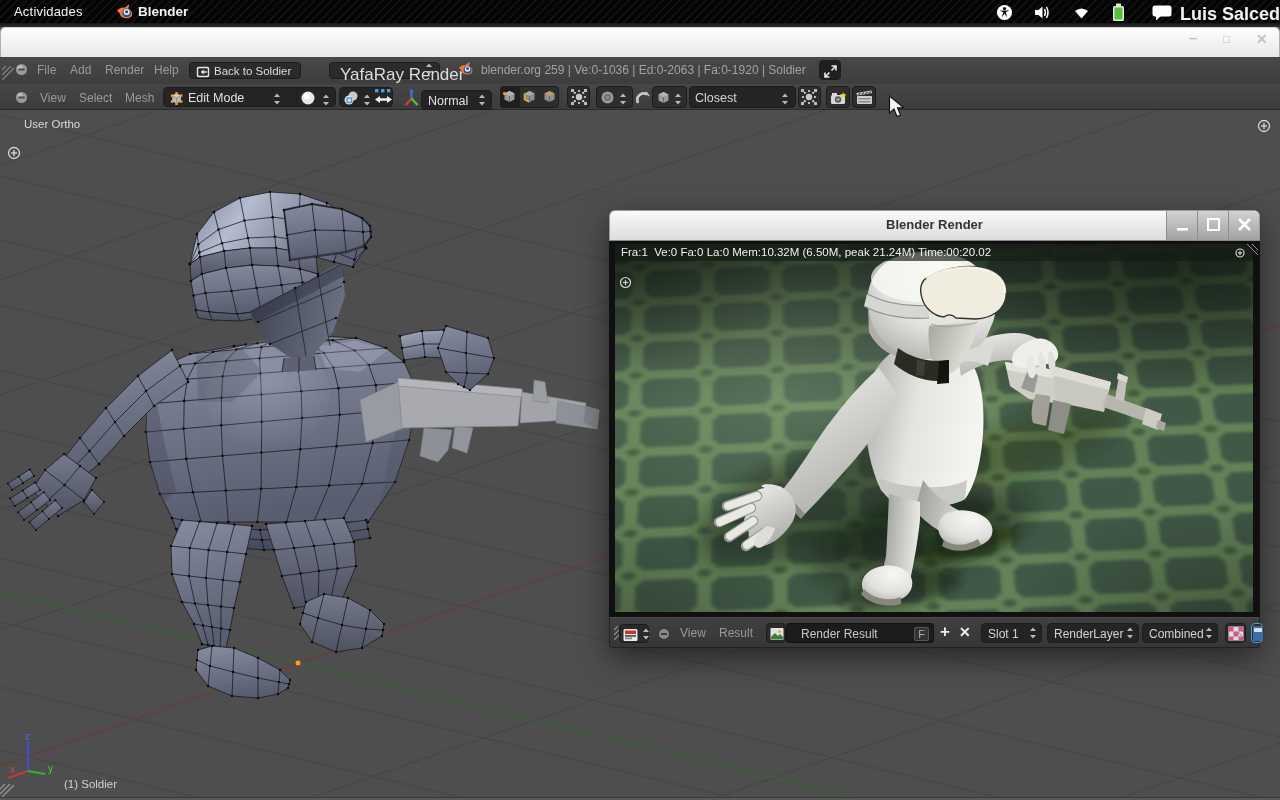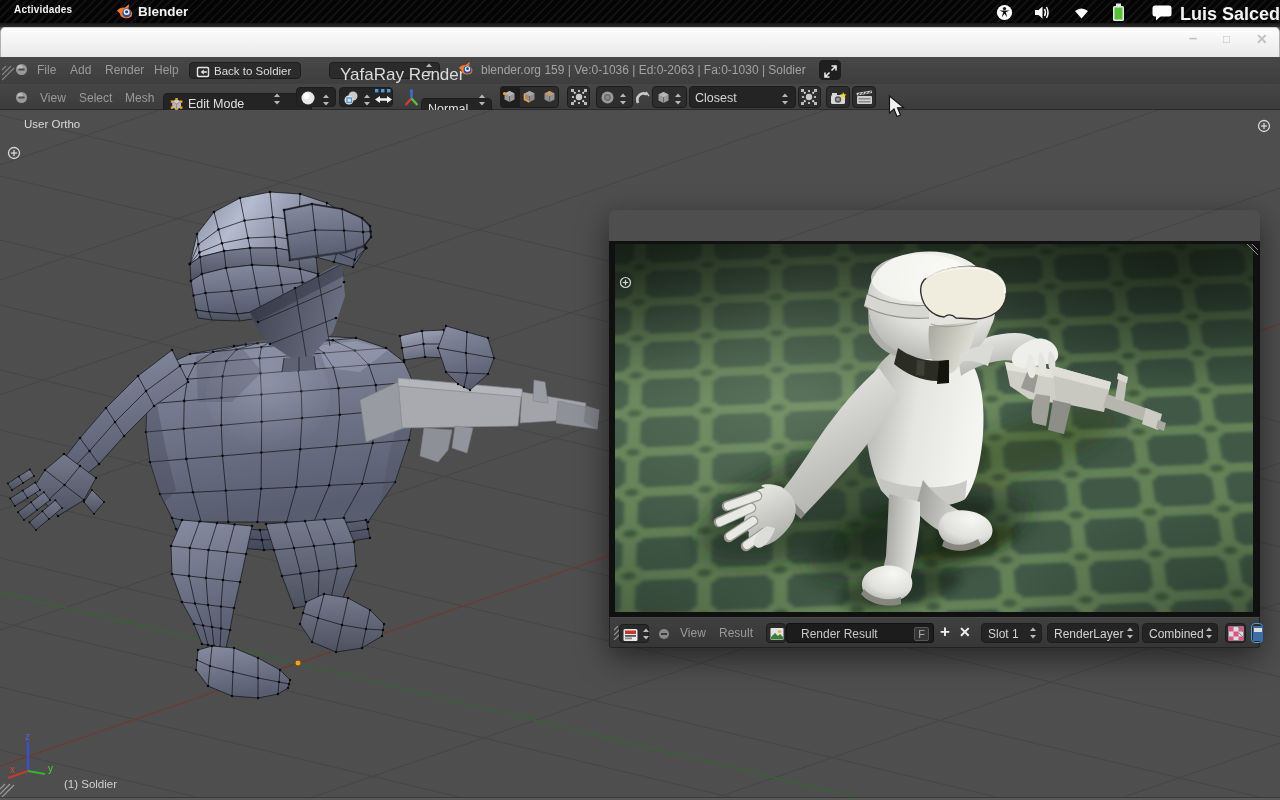--- a/index.html
+++ b/index.html
@@ -64,21 +64,21 @@
 .rstats { position:absolute; left:0; top:0; width:638px; height:17px;
   background:rgba(20,28,20,0.68); color:#f0f0f0; font-size:11.5px; padding:2px 0 0 6px; }
 .rbar { position:absolute; left:0; top:407px; width:651px; height:31px;
   background:linear-gradient(#404040,#363636); border-radius:0 0 3px 3px;
   border:1px solid #222; border-top:1px solid #4a4a4a; }
 .cursor { position:absolute; left:888px; top:95px; z-index:40; }
 </style></head>
 <body>
 <div id="stage">
 <div class="topbar">
-<span style="position:absolute;left:14px;top:4px;font-weight:bold;font-size:10px;color:#f2f2f2;letter-spacing:0.2px">Actividades</span>
+<span style="position:absolute;left:14px;top:4px;font-weight:normal;font-size:13px;color:#f2f2f2;letter-spacing:0.2px">Actividades</span>
 <svg style="position:absolute;left:116px;top:2px" width="19" height="19" viewBox="0 0 20 20">
 <path d="M1 9 Q5 5 9 6 L14 2 L13 7 Q17 9 17 12 Q17 17 11 17 Q5 17 4 12 L1 9 Z" fill="#f5792a"></path>
 <circle cx="11.2" cy="11.4" r="4.6" fill="#2a4e9c"></circle>
         <circle cx="11.2" cy="10.6" r="3.2" fill="#e8edf4"></circle>
         <circle cx="11.2" cy="10.2" r="1.6" fill="#1d3f86"></circle>
       </svg>
 <span style="position:absolute;left:138px;top:4px;font-weight:bold;font-size:13.5px;color:#f2f2f2">Blender</span>
 <svg style="position:absolute;left:996px;top:4px" width="17" height="17" viewBox="0 0 17 17">
         <circle cx="8.5" cy="8.5" r="7.6" fill="#fff"></circle>
         <circle cx="8.5" cy="4.6" r="1.6" fill="#111"></circle>
@@ -138,38 +138,38 @@
 <svg style="position:absolute;left:424px;top:5px" width="10" height="14" viewBox="0 0 10 14">
         <path d="M2 5 L5 1.5 L8 5 Z" fill="#b8b8b8"></path>
         <path d="M2 9 L5 12.5 L8 9 Z" fill="#b8b8b8"></path>
       </svg>
 <svg style="position:absolute;left:458px;top:3px" width="17" height="17" viewBox="0 0 20 20">
 <path d="M1 9 Q5 5 9 6 L14 2 L13 7 Q17 9 17 12 Q17 17 11 17 Q5 17 4 12 L1 9 Z" fill="#f5792a"></path>
 <circle cx="11.2" cy="11.4" r="4.6" fill="#2a4e9c"></circle>
         <circle cx="11.2" cy="10.6" r="3.2" fill="#e8edf4"></circle>
         <circle cx="11.2" cy="10.2" r="1.6" fill="#1d3f86"></circle>
       </svg>
-<span style="position:absolute;left:481px;top:6px;font-size:12px;color:#a2a2a2">blender.org 159 | Ve:0-1036 | Ed:0-2063 | Fa:0-1030 | Soldier</span>
+<span style="position:absolute;left:481px;top:6px;font-size:12px;color:#a2a2a2">blender.org 259 | Ve:0-1036 | Ed:0-2063 | Fa:0-1920 | Soldier</span>
 <div class="dbtn" style="left:819px;top:3px;width:22px;height:20px;background:#1f1f1f">
 <svg style="position:absolute;left:4px;top:4px" width="13" height="13" viewBox="0 0 13 13">
           <path d="M7.5 1 L12 1 L12 5.5 M12 1 L7.5 5.5 M5.5 12 L1 12 L1 7.5 M1 12 L5.5 7.5" stroke="#e8e8e8" stroke-width="1.6" fill="none"></path>
         </svg>
       </div>
 </div>
 <div class="viewhdr">
 <svg style="position:absolute;left:15px;top:7px" width="13" height="13">
         <defs></defs>
         <circle cx="6.5" cy="6.5" r="5.5" fill="#9a9a9a"></circle>
         <circle cx="5" cy="4.5" r="2.6" fill="#c4c4c4" opacity="0.8"></circle>
         <rect x="3.2" y="5.6" width="6.6" height="1.8" fill="#4a4a4a" rx="0.9"></rect>
       </svg>
 <span class="menutxt" style="left:40px;top:7px">View</span>
 <span class="menutxt" style="left:79px;top:7px">Select</span>
 <span class="menutxt" style="left:125px;top:7px">Mesh</span>
-<div class="dbtn" style="left:163px;top:9px;width:149px;height:20px;background:#242424">
+<div class="dbtn" style="left:163px;top:3px;width:149px;height:20px;background:#242424">
 <svg style="position:absolute;left:5px;top:3px" width="15" height="15" viewBox="0 0 15 15">
           <path d="M3.2 4.6 L7.5 2.4 L12 4.6 L12 10.4 L7.5 12.6 L3.2 10.4 Z" fill="#b8b8b8"></path>
           <path d="M3.2 4.6 L7.5 6.8 L12 4.6 L7.5 2.4 Z" fill="#d0d0d0"></path>
           <path d="M7.5 6.8 L7.5 12.6 M3.2 4.6 L7.5 6.8 L12 4.6" stroke="#888" stroke-width="0.8" fill="none"></path>
           <g fill="#f5a22a">
             <rect x="1.8" y="3.4" width="2.4" height="2.4"></rect>
             <rect x="11" y="3.4" width="2.4" height="2.4"></rect>
             <rect x="1.8" y="9.4" width="2.4" height="2.4"></rect>
             <rect x="11" y="9.4" width="2.4" height="2.4"></rect>
             <rect x="6.3" y="1" width="2.4" height="2.4"></rect>
@@ -210,21 +210,21 @@
 <svg style="position:absolute;left:362px;top:9px" width="10" height="14" viewBox="0 0 10 14">
         <path d="M2 5 L5 1.5 L8 5 Z" fill="#b8b8b8"></path>
         <path d="M2 9 L5 12.5 L8 9 Z" fill="#b8b8b8"></path>
       </svg>
 <svg style="position:absolute;left:402px;top:5px" width="19" height="19" viewBox="0 0 19 19">
         <path d="M9.5 2 L9.5 9.5" stroke="#3b6fd4" stroke-width="2.4"></path>
         <path d="M9.5 9.5 L3.5 16" stroke="#d43b3b" stroke-width="2.4"></path>
         <path d="M9.5 9.5 L15.5 16" stroke="#57c13a" stroke-width="2.4"></path>
         <rect x="8.1" y="0.5" width="2.8" height="2.8" fill="#3b6fd4"></rect>
       </svg>
-<div class="dbtn" style="left:421px;top:14px;width:71px;height:20px;background:#242424">
+<div class="dbtn" style="left:421px;top:6px;width:71px;height:20px;background:#242424">
         <span style="position:absolute;left:6px;top:2.5px;font-size:12.5px;color:#e0e0e0">Normal</span>
       </div>
 <svg style="position:absolute;left:477px;top:9px" width="10" height="14" viewBox="0 0 10 14">
         <path d="M2 5 L5 1.5 L8 5 Z" fill="#b8b8b8"></path>
         <path d="M2 9 L5 12.5 L8 9 Z" fill="#b8b8b8"></path>
       </svg>
 <div class="dbtn" style="left:500px;top:2px;width:59px;height:22px;background:#2d2d2d;border-color:#1c1c1c"></div>
 <div style="position:absolute;left:500px;top:2px;width:20px;height:22px;background:#1e1e1e;border-radius:4px 0 0 4px"></div>
 <svg style="position:absolute;left:501px;top:4px" width="17" height="17" viewBox="0 0 17 17">
         <path d="M3.5 5.5 L8.5 3 L13.5 5.5 L13.5 11.5 L8.5 14 L3.5 11.5 Z" fill="#9a9a9a"></path>
@@ -1003,20 +1003,34 @@
         </g>
 <g stroke="#9a9a9a" stroke-width="1.2">
           <line x1="0" y1="689" x2="14" y2="675"></line>
           <line x1="0" y1="684" x2="10" y2="674"></line>
           <line x1="0" y1="679" x2="5" y2="674"></line>
         </g>
 </svg>
 </div>
 <div class="vbottom"></div>
 <div class="rwin">
+<div class="rtitle">
+        <span style="position:absolute;left:0;right:0;top:6px;text-align:center;font-size:13px;font-weight:bold;color:#333">Blender Render</span>
+<div class="rbtns">
+<div class="rbtn"><svg width="30" height="29">
+              <rect x="10" y="17" width="11" height="2.6" fill="#fff"></rect>
+            </svg></div>
+<div class="rbtn"><svg width="30" height="29">
+              <rect x="10" y="8" width="11" height="11" fill="none" stroke="#fff" stroke-width="2"></rect>
+            </svg></div>
+<div class="rbtn" style="border-radius:0 6px 0 0"><svg width="30" height="29">
+              <path d="M10 8 L21 19 M21 8 L10 19" stroke="#fff" stroke-width="2.6"></path>
+            </svg></div>
+</div>
+      </div>
 <div class="rbody">
 <div class="rimg">
 <div class="floorwrap">
             <div class="floor"></div>
           </div>
 <div class="rvig1"></div>
           <div class="rvig2"></div>
           <div class="rvig3"></div>
 <svg width="638" height="368" viewBox="0 0 638 368" style="position:absolute;left:0;top:0">
 <defs>
@@ -1122,20 +1136,28 @@
 
 <path d="M314,82 L 362,78 C 360,94 354,110 344,122 C 338,130 330,133 325,130 C 317,122 312,104 314,82 Z" fill="url(#rgface)"></path>
 <path d="M316,80 C 324,83 338,83 350,81 C 356,80 360,79 362,78" stroke="#9a9a92" stroke-width="1.1" fill="none" opacity="0.8"></path>
 
 <path d="M283,104 C 296,114 316,119 333,116 L 333,136 C 314,140 293,132 279,120 Z" fill="#2b2d25"></path>
 <path d="M324,117 L 334,116 L 334,139 L 322,140 Z" fill="#13140e"></path>
 <path d="M302,116 L 310,117 L 309,132 L 301,131 Z" fill="#3e4036"></path>
 
 <path d="M344,110 C 356,103 369,100 379,102 L 373,122 C 362,117 352,116 346,118 Z" fill="#dadad6"></path>
 </svg>
+<div class="rstats">Fra:1&nbsp; Ve:0 Fa:0 La:0 Mem:10.32M (6.50M, peak 21.24M) Time:00:20.02
+<svg style="position:absolute;right:8px;top:4px" width="10" height="10">
+              <g stroke="#dcdcdc" stroke-width="1.1" fill="none">
+                <circle cx="5" cy="5" r="4"></circle>
+                <line x1="2.8" y1="5" x2="7.2" y2="5"></line>
+                <line x1="5" y1="2.8" x2="5" y2="7.2"></line>
+              </g>
+            </svg></div>
 <svg style="position:absolute;left:4px;top:32px" width="13" height="13">
             <g stroke="#e8e8e8" stroke-width="1.2" fill="none" opacity="0.9">
               <circle cx="6.5" cy="6.5" r="5"></circle>
               <line x1="3.8" y1="6.5" x2="9.2" y2="6.5"></line>
               <line x1="6.5" y1="3.8" x2="6.5" y2="9.2"></line>
             </g>
           </svg>
 </div>
 <svg style="position:absolute;right:1px;top:2px" width="12" height="12">
           <g stroke="#8e8e8e" stroke-width="1">

